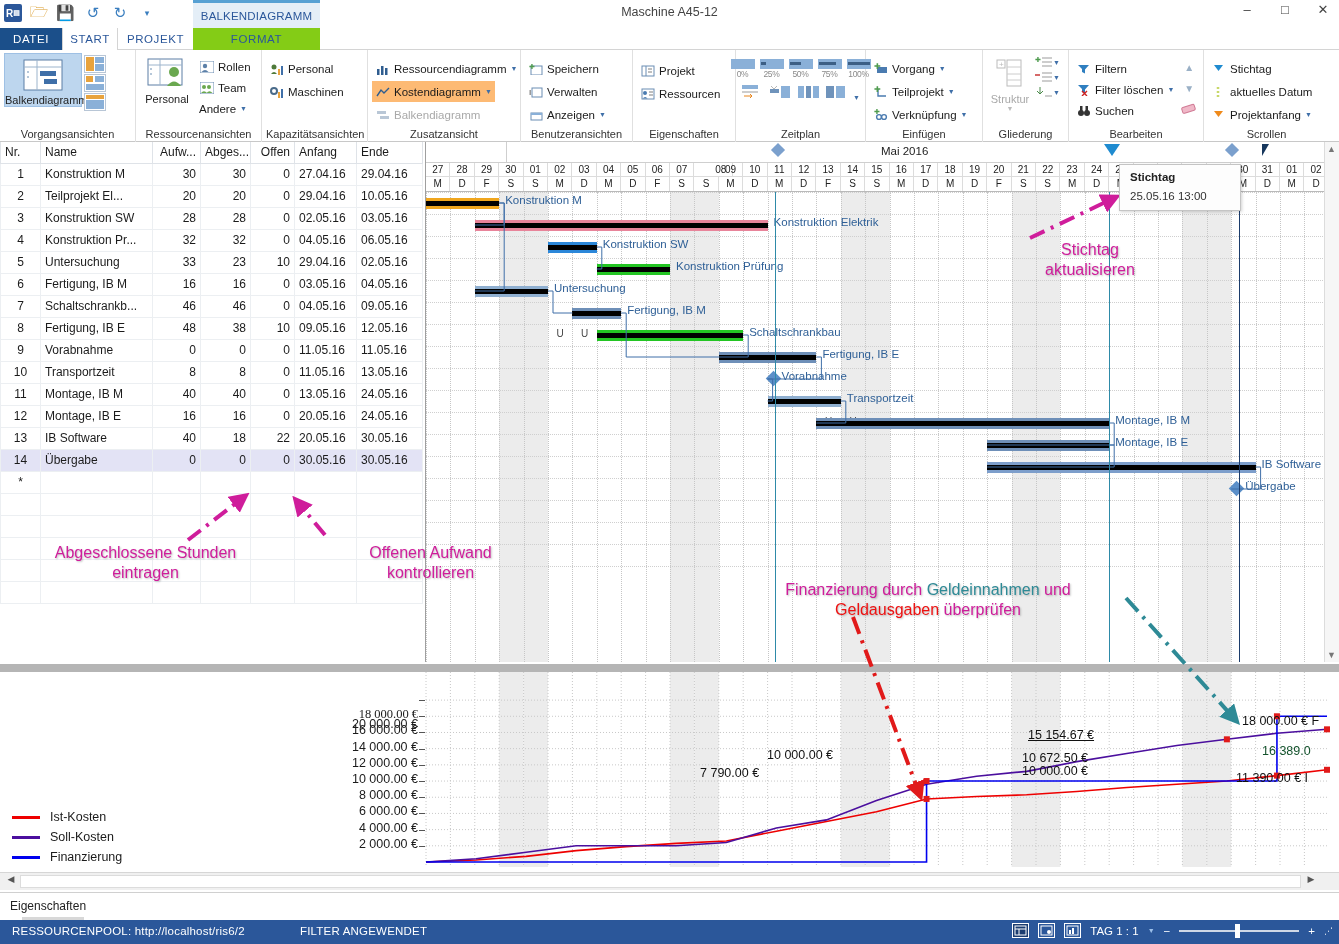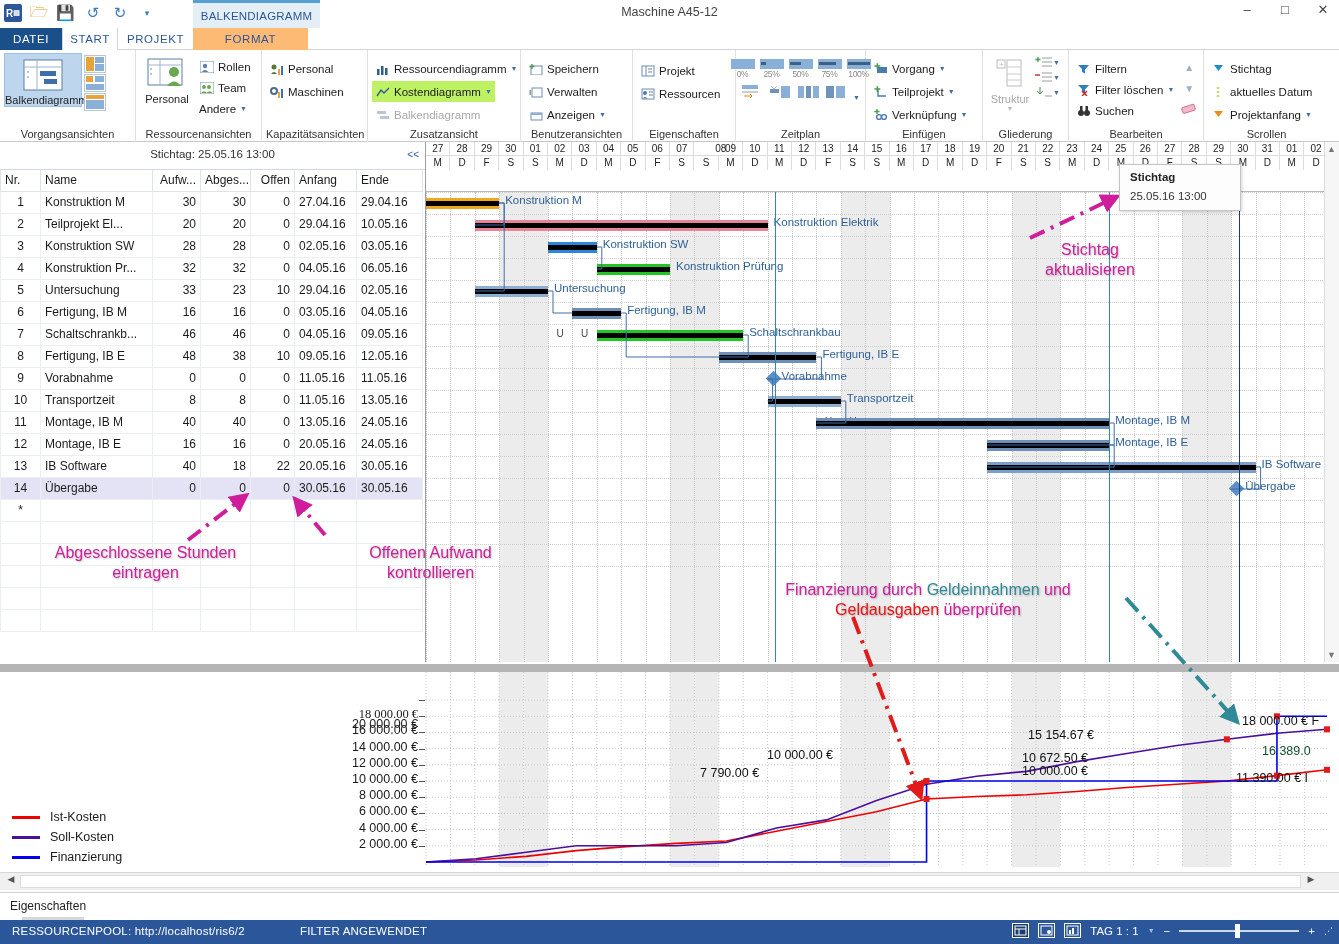--- a/index.html
+++ b/index.html
@@ -22,35 +22,35 @@
   .ctx-tab { position:absolute; left:193px; top:0; width:127px; height:28px;
              background:#e4eef7; border-top:3px solid #56a0d3; text-align:center;
              font-size:11.5px; color:#2b579a; line-height:27px; letter-spacing:.2px;}
   
   .tabstrip { height:22px; background:#fff; position:relative; border-bottom:1px solid #d4d4d4;}
   .tab { position:absolute; top:0; height:22px; line-height:22px; font-size:11.5px;
          letter-spacing:.6px; text-align:center; color:#2b579a; }
   .tab.datei { left:0; width:62px; background:#1b4f8a; color:#fff; }
   .tab.start { left:62px; width:56px; background:#fff; color:#2b579a; border-left:1px solid #d4d4d4;border-right:1px solid #d4d4d4;}
   .tab.projekt { left:118px; width:75px; }
-  .tab.format { left:193px; width:115px; background:#fdba74; }
+  .tab.format { left:193px; width:127px; background:#84cc16; }
   
   .ribbon { height:92px; background:#fff; border-bottom:1px solid #c8c8c8; position:relative; display:flex;}
   .rgroup { position:relative; height:92px; border-right:1px solid #e0e0e0; display:flex; flex-direction:column;
             justify-content:space-between; padding:3px 4px 0 4px;}
   .rgroup .gtitle { text-align:center; font-size:11px; color:#333; padding-bottom:2px;}
   .rgbody { display:flex; align-items:flex-start; gap:2px; flex:1;}
   .bigbtn { width:78px; text-align:center; font-size:11px; color:#222; padding-top:2px;}
   .bigbtn.sel { background:#bdd6ee; border:1px solid #9ec0e4;}
   .bigicon { height:38px; display:flex; align-items:center; justify-content:center; }
   .smallcol { display:flex; flex-direction:column; gap:1px; padding-top:2px;}
   .sqicon { width:22px; height:18px; border:1px solid #b8c6d6; background:#fff; position:relative; }
   .menuitem { display:flex; align-items:center; gap:4px; font-size:11.5px; color:#1b1b1b;
               height:21px; padding:0 3px; white-space:nowrap;}
-  .menuitem.sel { background:#bef264; }
+  .menuitem.sel { background:#fdba74; }
   .menuitem.dis { color:#a9a9a9; }
   .mi-ico { width:15px;height:15px;display:flex;align-items:center;justify-content:center;font-size:11px;}
   .caret { font-size:7px; color:#3f6fa8; }
   .pct-wrap{display:flex; gap:3px;}
   .pct { width:26px; text-align:center; }
   .pct .bar { width:24px;height:10px;background:#8ab0d8;margin:0 auto; position:relative;}
   .pct .lbl { font-size:8.5px;color:#8a8a8a; letter-spacing:-.3px;}
   .zp2 { display:flex; gap:4px; margin-top:3px; }
   .zp2 .it { width:24px;height:17px; position:relative;}
   
@@ -570,24 +570,20 @@
         <span class="caret">▼</span>
       </div>
     </div>
     <div class="gtitle">Scrollen</div>
   </div>
 </div>
 
 <div class="main">
 
   <div class="leftpane">
-    <div class="stichtag-bar">
-      <div class="txt">Stichtag: 25.05.16 13:00</div>
-      <div class="collapse">&lt;&lt;</div>
-    </div>
     <table class="grid">
       <colgroup>
           <col style="width:40px">
           <col style="width:112px">
           <col style="width:48px">
           <col style="width:50px">
           <col style="width:44px">
           <col style="width:62px">
           <col style="width:66px">
         </colgroup>
@@ -782,20 +778,28 @@
             <td></td>
             <td></td>
             <td></td>
           </tr>
         </tbody>
     </table>
   </div>
 
   <div class="gantt">
     <div class="gantt-hdr">
+      <div class="gh-month">
+        <div class="mname" style="left:455px">Mai 2016</div>
+        <div style="position:absolute;left:80px;top:0;bottom:0;width:1px;background:#cfcfcf"></div>
+        <div style="position:absolute;left:347px;top:3px;width:10px;height:10px;background:#7ba0cd;transform:rotate(45deg)"></div>
+        <div style="position:absolute;left:678px;top:2px;width:0;height:0;border-left:8px solid transparent;border-right:8px solid transparent;border-top:12px solid #1f8bd0"></div>
+        <div style="position:absolute;left:801px;top:3px;width:10px;height:10px;background:#7ba0cd;transform:rotate(45deg)"></div>
+        <div style="position:absolute;left:836px;top:2px;width:0;height:0;border-left:7px solid #16365c;border-right:0 solid transparent;border-bottom:12px solid transparent"></div>
+      </div>
       <div class="gh-days" id="gh-days">
           <div class="dcell" style="left: 0px; width: 24.4px;">27</div>
           <div class="dcell" style="left: 24.4px; width: 24.4px;">28</div>
           <div class="dcell" style="left: 48.8px; width: 24.4px;">29</div>
           <div class="dcell" style="left: 73.2px; width: 24.4px;">30</div>
           <div class="dcell" style="left: 97.6px; width: 24.4px;">01</div>
           <div class="dcell" style="left: 122px; width: 24.4px;">02</div>
           <div class="dcell" style="left: 146.4px; width: 24.4px;">03</div>
           <div class="dcell" style="left: 170.8px; width: 24.4px;">04</div>
           <div class="dcell" style="left: 195.2px; width: 24.4px;">05</div>
@@ -1181,21 +1185,21 @@
         <rect x="847.9444444444445" y="100.60357142857143" width="6" height="6" fill="#e11a1a"></rect>
         <rect x="898" y="94.79523809523809" width="6" height="6" fill="#e11a1a"></rect>
         <rect x="797.8888888888888" y="64.31933809523811" width="6" height="6" fill="#e11a1a"></rect>
         <rect x="898" y="54.32714285714286" width="6" height="6" fill="#e11a1a"></rect>
         <rect x="497.5555555555556" y="106.04761904761905" width="6" height="6" fill="#e11a1a"></rect>
         <rect x="847.9444444444445" y="41.285714285714306" width="6" height="6" fill="#e11a1a"></rect>
       </svg>
     </div>
 <div style="position: absolute; left: 700px; top: 94px; font-size: 12.5px; color: rgb(17, 17, 17); white-space: nowrap; z-index: 20;">7 790.00 €</div>
     <div style="position: absolute; left: 767px; top: 76px; font-size: 12.5px; color: rgb(17, 17, 17); white-space: nowrap; z-index: 20;">10 000.00 €</div>
-    <div style="position: absolute; left: 1028px; top: 56px; font-size: 12.5px; color: rgb(17, 17, 17); white-space: nowrap; z-index: 20;">15 154.67 €</div>
+    <div style="position: absolute; left: 1028px; top: 56px; font-size: 12.5px; color: rgb(17, 17, 17); white-space: nowrap; z-index: 20; text-decoration: underline;">15 154.67 €</div>
     <div style="position: absolute; left: 1022px; top: 79px; font-size: 12.5px; color: rgb(17, 17, 17); white-space: nowrap; z-index: 20;">10 672.50 €</div>
     <div style="position: absolute; left: 1022px; top: 92px; font-size: 12.5px; color: rgb(17, 17, 17); white-space: nowrap; z-index: 20;">10 000.00 €</div>
     <div style="position: absolute; left: 1242px; top: 42px; font-size: 12.5px; color: rgb(17, 17, 17); white-space: nowrap; z-index: 20;">18 000.00 € F</div>
     <div style="position: absolute; left: 1262px; top: 72px; font-size: 12.5px; color: #14532d; white-space: nowrap; z-index: 20;">16 389.0</div>
     <div style="position: absolute; left: 1236px; top: 99px; font-size: 12.5px; color: rgb(17, 17, 17); white-space: nowrap; z-index: 20;">11 390.00 € I</div>
   </div>
 
 <div class="hscroll">
   <div class="arr" style="left:3px">◀</div>
   <div class="arr" style="right:20px">▶</div>

